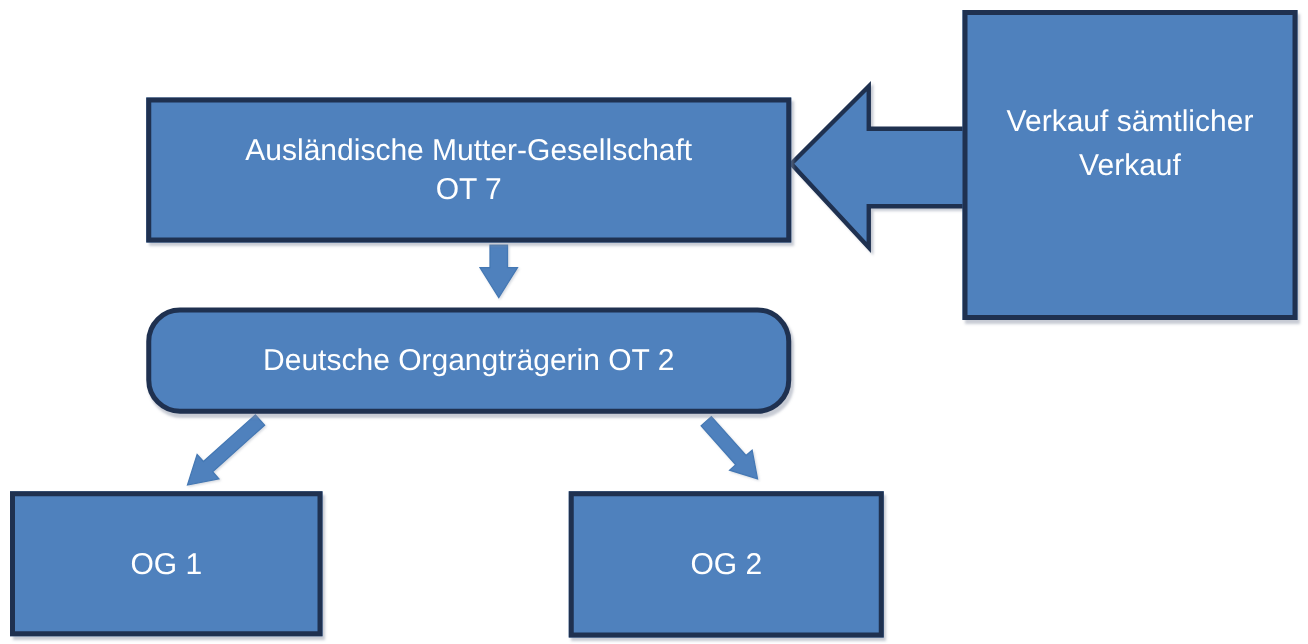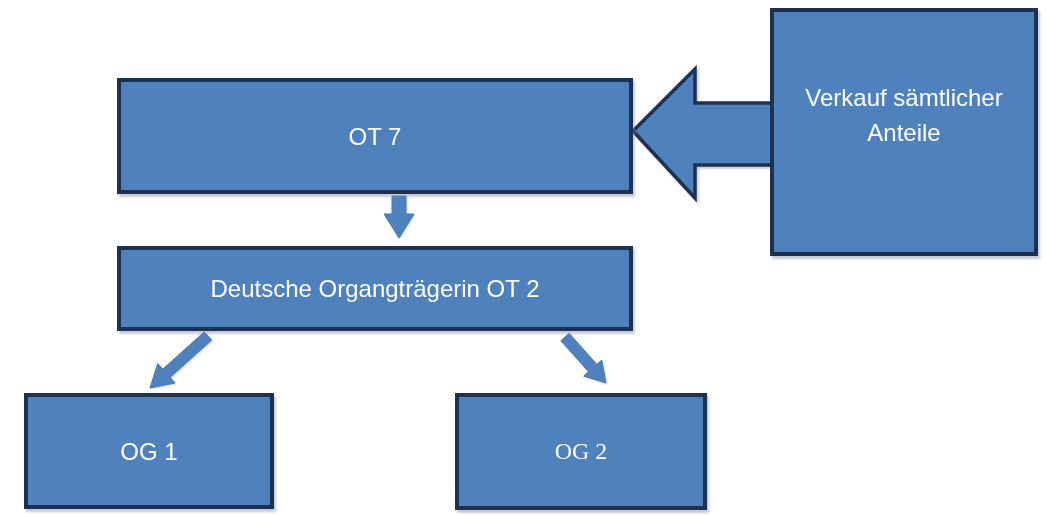--- a/index.html
+++ b/index.html
@@ -38,23 +38,23 @@
     color: #ffffff;
     display: flex;
     flex-direction: column;
     align-items: center;
     justify-content: center;
     text-align: right;
     font-size: 24px;
     line-height: 31px;
   }
   .box-ot1  { left: 117px; top: 78px;  width: 516px; height: 116px; }
-  .box-ot2  { left: 117px; top: 246px; width: 516px; height: 85px;  }
-  .box-og1  { left: 8px;   top: 393px; width: 250px; height: 116px; margin-left: 16px; }
-  .box-og2  { left: 455px; top: 393px; width: 252px; height: 117px; font-family: Liberation Serif, serif; }
+  .box-ot2  { left: 117px; top: 246px; width: 516px; height: 85px; border-radius: 27px;  }
+  .box-og1  { left: 8px;   top: 393px; width: 250px; height: 116px; }
+  .box-og2  { left: 455px; top: 393px; width: 252px; height: 117px; }
   .box-note { left: 770px; top: 8px;   width: 268px; height: 248px; line-height: 35px; }
   .box-note .line { min-height: 35px; }
   .line { white-space: nowrap; }
 </style>
 </head>
 <body>
 
 <div class="canvas">
 
   <svg class="arrows" viewBox="0 0 1046 515" xmlns="http://www.w3.org/2000/svg">
@@ -62,34 +62,35 @@
     <polygon class="shape" points="633,131 695,69 695,103 773,103 773,165 695,165 695,198"></polygon>
 
     <polygon class="arrow" points="392,196 406,196 406,214 414,214 399,238 384,214 392,214"></polygon>
 
     <polygon class="arrow" points="204.3,331.9 162.7,369.2 157.7,363.6 150,388 175.1,383.0 170.1,377.4 211.7,340.1"></polygon>
 
     <polygon class="arrow" points="569.1,333.3 596.8,364.4 601.7,360.1 606,383 583.7,376.1 588.6,371.8 560.9,340.7"></polygon>
   </svg>
 
   <div class="box box-ot1">
+    <div class="line">Ausländische Mutter-Gesellschaft</div>
     <div class="line">OT 7</div>
   </div>
 
   <div class="box box-ot2">
     <div class="line">Deutsche Organgträgerin OT 2</div>
   </div>
 
   <div class="box box-og1">
     <div class="line">OG 1</div>
   </div>
 
   <div class="box box-og2">
     <div class="line">OG 2</div>
   </div>
 
   <div class="box box-note">
     <div class="line">Verkauf sämtlicher</div>
-    <div class="line">Anteile</div>
+    <div class="line">Verkauf</div>
     <div class="line"></div>
   </div>
 
 </div>
 
 </body></html>

